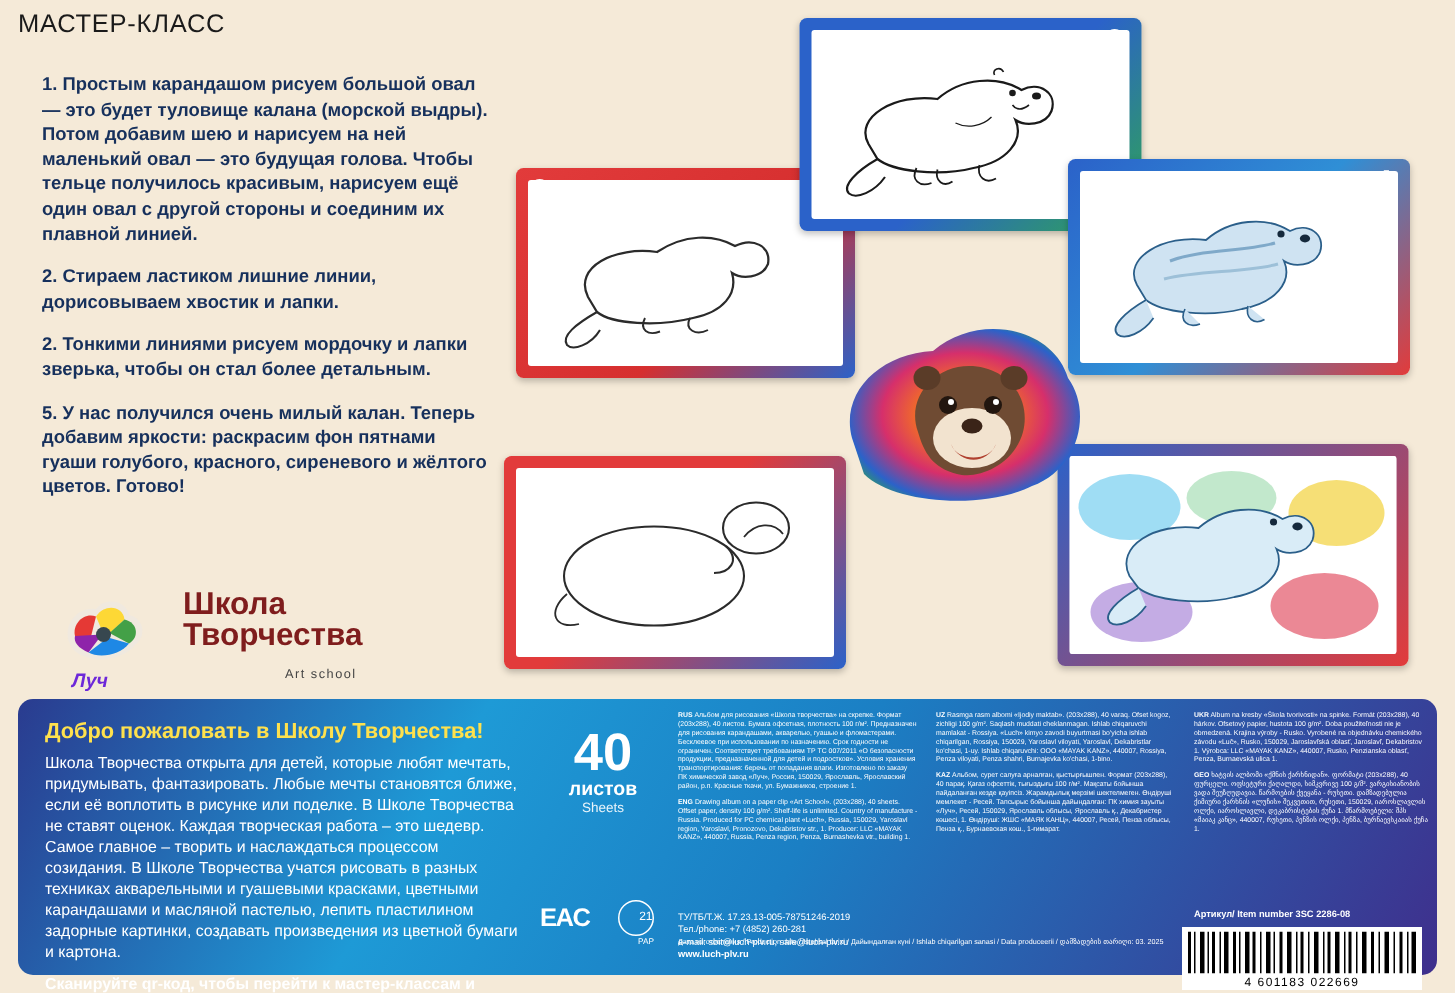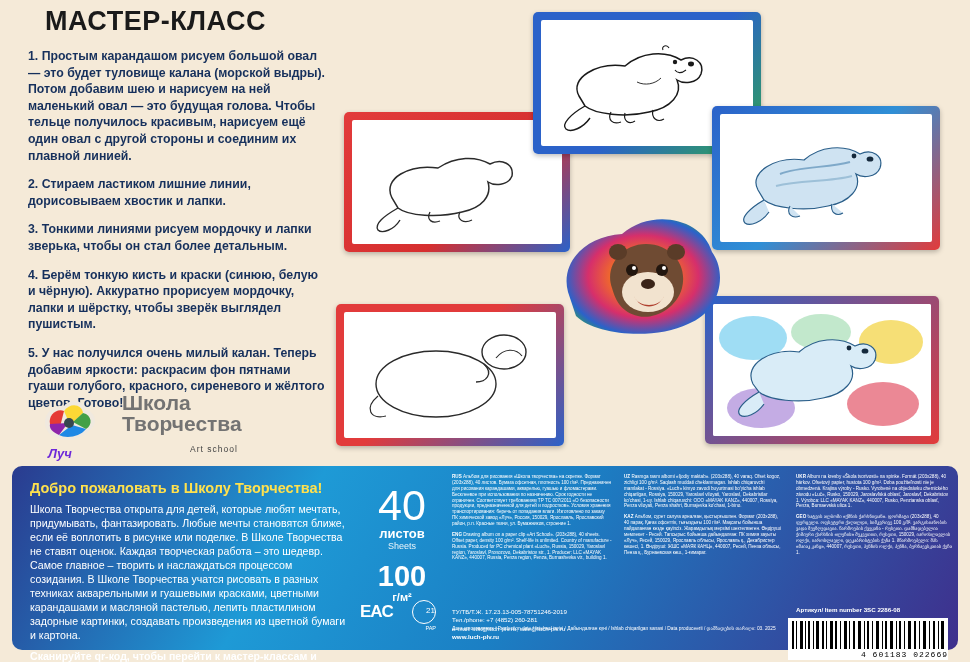--- a/index.html
+++ b/index.html
@@ -7,37 +7,37 @@
     width:970px;height:662px;
     background:#f5ead8;
     font-family:"Liberation Sans", sans-serif;
     overflow:hidden;
     position:relative;
   }
   .page{position:absolute;inset:0;}
 
   
   .title{
-    position:absolute;left:45px;top:6px;
-    font-size:27px;font-weight:bold;color:#1a1a1a;
+    position:absolute;left:12px;top:6px;
+    font-size:17px;font-weight:normal;color:#1a1a1a;
     letter-spacing:.5px;
   }
 
   
   .instructions{
     position:absolute;left:28px;top:48px;width:300px;
     font-size:12.3px;line-height:1.35;color:#16305c;font-weight:bold;
   }
   .instructions p{margin:0 0 12px 0;}
 
   
   .logo-wrap{position:absolute;left:40px;top:390px;width:290px;height:70px;}
   .luch-mark{position:absolute;left:0;top:4px;width:62px;height:56px;}
   .luch-text{position:absolute;left:8px;top:56px;font-size:13px;font-weight:bold;color:#6d28d9;font-style:italic;}
-  .school-text{position:absolute;left:82px;top:2px;font-size:21px;font-weight:bold;color:#737373;line-height:1.02;}
+  .school-text{position:absolute;left:82px;top:2px;font-size:21px;font-weight:bold;color:#7f1d1d;line-height:1.02;}
   .artschool{position:absolute;left:150px;top:54px;font-size:8.5px;color:#444;letter-spacing:1px;}
 
   
   .card{position:absolute;border-radius:5px;box-shadow:0 2px 5px rgba(0,0,0,.25);}
   .card .inner{position:absolute;background:#fff;border-radius:2px;overflow:hidden;}
   .card .num{position:absolute;font-size:21px;font-weight:bold;color:#fff;}
   svg{display:block;}
 
   
   .bottom{
@@ -49,21 +49,21 @@
     position:absolute;left:18px;top:10px;width:318px;height:164px;color:#fff;
   }
   .welcome-title{font-size:14.5px;font-weight:bold;color:#ffe14d;margin:4px 0 7px 0;}
   .welcome-text{font-size:10.6px;line-height:1.32;}
   .welcome-text p{margin:0 0 7px 0;}
   .qr-note{font-size:10.6px;line-height:1.32;font-weight:bold;}
 
   .sheets{
     position:absolute;left:348px;top:18px;width:84px;text-align:center;color:#fff;
   }
-  .sheets .big{font-size:43px;font-weight:normal;line-height:1;}
+  .sheets .big{font-size:35px;font-weight:bold;line-height:1;}
   .sheets .lab{font-size:13px;font-weight:bold;line-height:1.05;}
   .sheets .lab2{font-size:9px;opacity:.9;}
   .gsm{position:absolute;left:348px;top:96px;width:84px;text-align:center;color:#fff;}
   .gsm .big{font-size:29px;font-weight:bold;line-height:1;}
   .gsm .lab{font-size:11px;font-weight:bold;}
 
   .legal{position:absolute;left:440px;top:8px;width:500px;height:130px;color:#fff;}
   .legal-col{position:absolute;top:0;width:160px;font-size:4.6px;line-height:1.28;}
   .legal-col.c1{left:0;}
   .legal-col.c2{left:172px;}
@@ -78,34 +78,33 @@
   .prod-date{position:absolute;left:440px;top:160px;width:330px;font-size:4.8px;color:#fff;line-height:1.3;}
 
   .marks{position:absolute;left:348px;top:136px;width:86px;color:#fff;}
   .eac{font-size:17px;font-weight:bold;letter-spacing:-1px;}
   .pap{position:absolute;left:400px;top:134px;color:#fff;text-align:right;font-size:5.5px;}
   .pap .circ{width:22px;height:22px;border:1.4px solid #fff;border-radius:50%;margin:0 auto 1px;position:relative;}
   .pap .circ span{position:absolute;left:0;right:0;top:5px;font-size:8px;}
 
   .barcode{position:absolute;left:776px;top:152px;width:160px;height:42px;background:#fff;}
   .barcode .bars{position:absolute;left:4px;top:3px;right:4px;height:28px;}
-  .barcode .digits{position:absolute;left:0;right:0;bottom:1px;text-align:right;font-size:8px;color:#000;letter-spacing:1px;font-family:Liberation Mono, monospace;}
+  .barcode .digits{position:absolute;left:0;right:0;bottom:1px;text-align:center;font-size:8px;color:#000;letter-spacing:1px;font-family:Liberation Sans, sans-serif;}
 </style>
 </head>
 <body>
 
 <div class="page">
 
   <div class="title">МАСТЕР-КЛАСС</div>
 
   <div class="instructions">
     <p>1.  Простым карандашом рисуем большой овал — это будет туловище калана (морской выдры). Потом добавим шею и нарисуем на ней маленький овал — это будущая голова. Чтобы тельце получилось красивым, нарисуем ещё один овал с другой стороны и соединим их плавной линией.</p>
     <p>2.  Стираем ластиком лишние линии, дорисовываем хвостик и лапки.</p>
-    <p>3.  Тонкими линиями рисуем мордочку и лапки зверька, чтобы он стал более детальным.</p>
-    <p>4.  Берём тонкую кисть и краски (синюю, белую и чёрную).  Аккуратно прорисуем мордочку, лапки и шёрстку, чтобы зверёк выглядел пушистым.</p>
+    <p>2.  Тонкими линиями рисуем мордочку и лапки зверька, чтобы он стал более детальным.</p>
     <p>5. У нас получился очень милый калан. Теперь добавим яркости: раскрасим фон пятнами гуаши голубого, красного, сиреневого и жёлтого цветов. Готово!</p>
   </div>
 
   <div class="logo-wrap">
     <svg class="luch-mark" viewBox="0 0 62 56">
       <path d="M6 34 C2 22 12 10 24 12 C30 4 44 6 46 16 C56 18 58 30 50 36 C44 44 28 48 18 44 C10 42 8 38 6 34Z" fill="#f0e9df"></path>
       <path d="M10 30 C8 22 16 14 24 17 L20 33 Z" fill="#e53935"></path>
       <path d="M24 17 C30 8 42 10 43 19 L30 31 Z" fill="#fdd835"></path>
       <path d="M43 19 C52 21 53 31 46 35 L33 28 Z" fill="#43a047"></path>
       <path d="M46 35 C40 43 26 45 19 41 L32 31 Z" fill="#1e88e5"></path>
@@ -234,24 +233,20 @@
       </div>
       <div class="qr-note">Сканируйте qr-код, чтобы перейти к мастер-классам и отправиться в путешествие по стране творчества.</div>
     </div>
 
     <div class="sheets">
       <div class="big">40</div>
       <div class="lab">листов</div>
       <div class="lab2">Sheets</div>
     </div>
 
-    <div class="gsm">
-      <div class="big">100</div>
-      <div class="lab">г/м²</div>
-    </div>
 
     <div class="marks">
       <div class="eac">EAC</div>
     </div>
     <div class="pap">
       <div class="circ">
           <span>21</span>
         </div>
       <div>PAP</div>
     </div>

